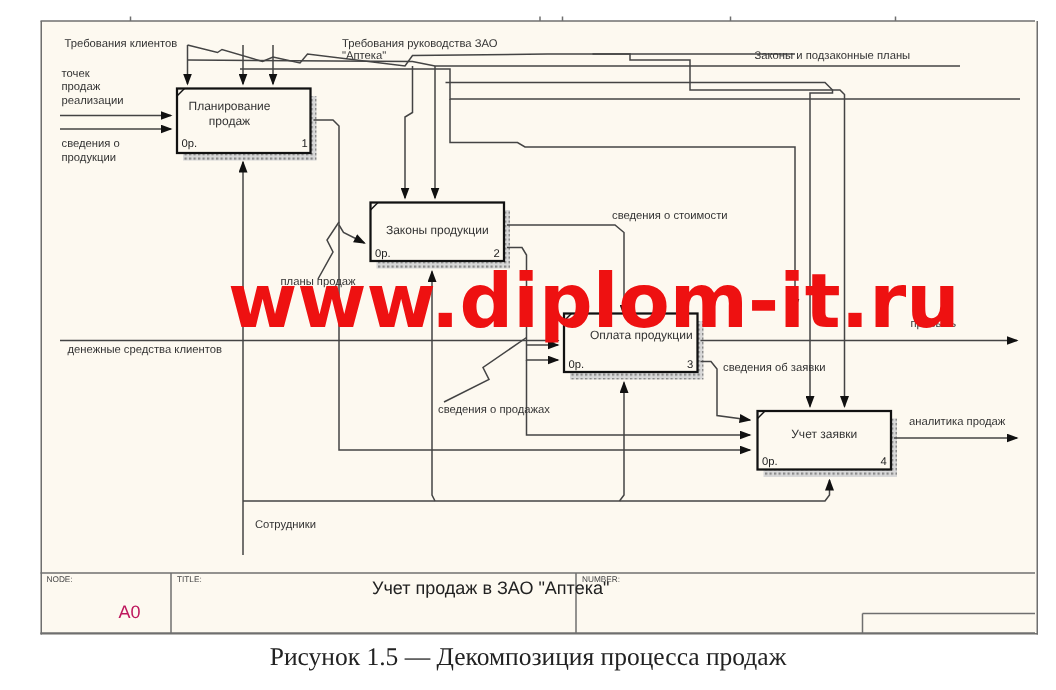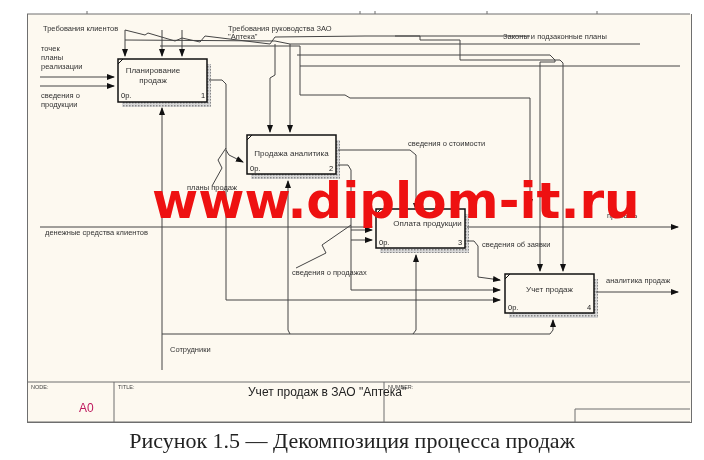--- a/index.html
+++ b/index.html
@@ -7,21 +7,21 @@
     #frame { position: absolute; left: 27px; top: 14px; width: 663px; height: 408px; background: #fdf9f0; border-left: 1px solid #6f6f6f; border-right: 1px solid #6f6f6f; border-bottom: 1px solid #6f6f6f; }
     svg#diagram { position: absolute; left: 0; top: 0; }
     .lbl { position: absolute; font-size: 7.5px; color: #333; white-space: nowrap; line-height: 9px; }
     .boxtitle { position: absolute; font-size: 8px; color: #333; text-align: center; line-height: 10px; }
     .boxcost { position: absolute; font-size: 7.5px; color: #222; }
     .boxnum { position: absolute; font-size: 7.5px; color: #222; }
     .watermark { position: absolute; left: 152px; top: 176px; font-size: 50px; font-weight: bold; color: #ee1111; font-family: "DejaVu Sans", sans-serif; letter-spacing: 0px; white-space: nowrap; line-height: 50px; text-align: right; }
     .tb-label { position: absolute; font-size: 5.5px; color: #444; }
     .tb-node { position: absolute; font-size: 12px; color: #be185d; }
     .tb-title { position: absolute; font-size: 12px; color: #222; white-space: nowrap; }
-    .caption { position: absolute; left: 0; width: 704px; top: 428px; text-align: center; font-family: "Liberation Serif", serif; font-size: 22px; color: #222; }
+    .caption { position: absolute; left: 0; width: 704px; top: 428px; text-align: center; font-family: "Liberation Serif", serif; font-size: 17px; color: #222; }
   </style>
 </head>
 <body>
 
 <div id="frame"></div>
 
 <svg id="diagram" width="704" height="460">
   <defs>
     <marker id="ah" markerWidth="8" markerHeight="6" refX="7" refY="3" orient="auto" markerUnits="userSpaceOnUse">
       <path d="M0,0 L8,3 L0,6 Z" fill="#111"></path>
@@ -118,46 +118,46 @@
     <line x1="575" y1="409" x2="690" y2="409"></line>
     <line x1="575" y1="409" x2="575" y2="422"></line>
   </g>
 </svg>
 
 <span class="lbl" style="left:43px;top:24px">Требования клиентов</span>
 <span class="lbl" style="left:228px;top:24px">Требования руководства ЗАО</span>
 <span class="lbl" style="left:228px;top:32px">"Аптека"</span>
 <span class="lbl" style="left:503px;top:32px">Законы и подзаконные планы</span>
 <span class="lbl" style="left:41px;top:44px">точек</span>
-<span class="lbl" style="left:41px;top:53px">планы</span>
+<span class="lbl" style="left:41px;top:53px">продаж</span>
 <span class="lbl" style="left:41px;top:62px">реализации</span>
 <span class="lbl" style="left:41px;top:91px">сведения о</span>
 <span class="lbl" style="left:41px;top:100px">продукции</span>
 <span class="lbl" style="left:187px;top:183px">планы продаж</span>
 <span class="lbl" style="left:45px;top:228px">денежные средства клиентов</span>
 <span class="lbl" style="left:408px;top:139px">сведения о стоимости</span>
 <span class="lbl" style="left:292px;top:268px">сведения о продажах</span>
 <span class="lbl" style="left:482px;top:240px">сведения об заявки</span>
 <span class="lbl" style="left:607px;top:211px">прибыль</span>
 <span class="lbl" style="left:606px;top:276px">аналитика продаж</span>
 <span class="lbl" style="left:170px;top:345px">Сотрудники</span>
 
 <div class="boxtitle" style="left:118px;top:66px;width:70px;">Планирование продаж</div>
 <span class="boxcost" style="left:121px;top:91px">0р.</span>
 <span class="boxnum" style="left:201px;top:91px">1</span>
 
-<div class="boxtitle" style="left:247px;top:149px;width:89px;">Продажа аналитика</div>
+<div class="boxtitle" style="left:247px;top:149px;width:89px;">Законы продукции</div>
 <span class="boxcost" style="left:250px;top:164px">0р.</span>
 <span class="boxnum" style="left:329px;top:164px">2</span>
 
 <div class="boxtitle" style="left:376px;top:219px;width:103px;">Оплата продукции</div>
 <span class="boxcost" style="left:379px;top:238px">0р.</span>
 <span class="boxnum" style="left:458px;top:238px">3</span>
 
-<div class="boxtitle" style="left:505px;top:285px;width:89px;">Учет продаж</div>
+<div class="boxtitle" style="left:505px;top:285px;width:89px;">Учет заявки</div>
 <span class="boxcost" style="left:508px;top:303px">0р.</span>
 <span class="boxnum" style="left:587px;top:303px">4</span>
 
 <div class="watermark">www.diplom-it.ru</div>
 
 <span class="tb-label" style="left:31px;top:384px">NODE:</span>
 <span class="tb-node" style="left:79px;top:401px">A0</span>
 <span class="tb-label" style="left:118px;top:384px">TITLE:</span>
 <span class="tb-title" style="left:248px;top:385px">Учет  продаж в  ЗАО "Аптека"</span>
 <span class="tb-label" style="left:388px;top:384px">NUMBER:</span>

